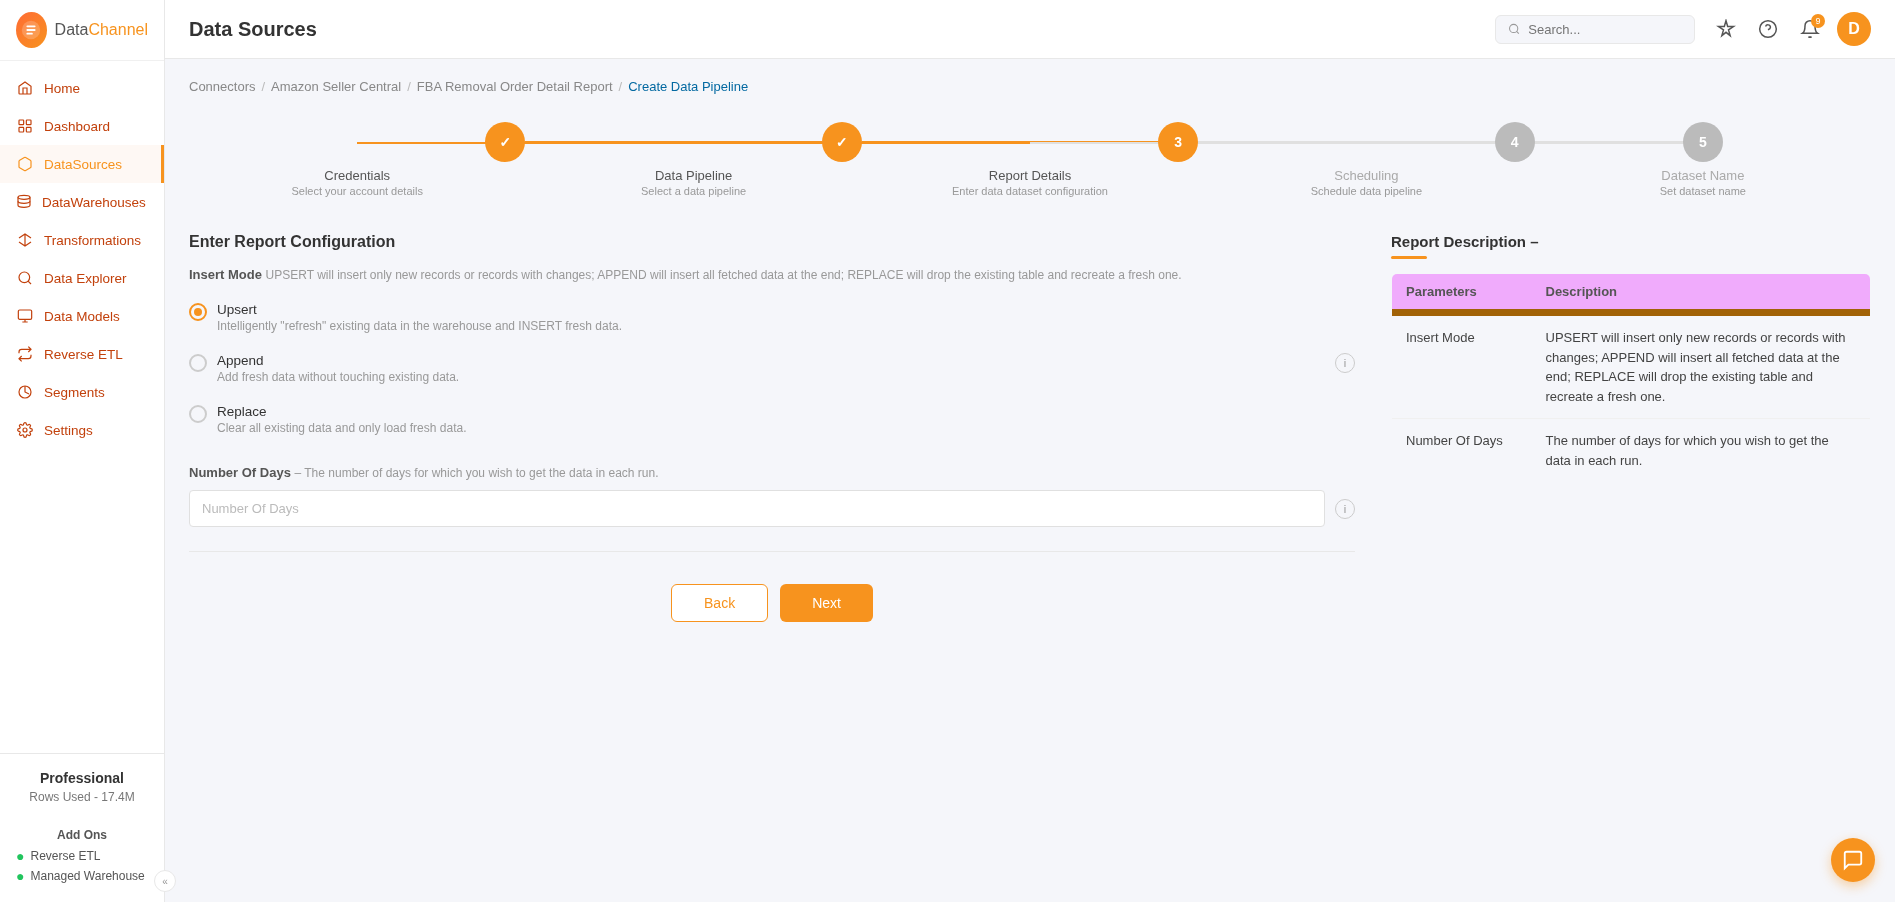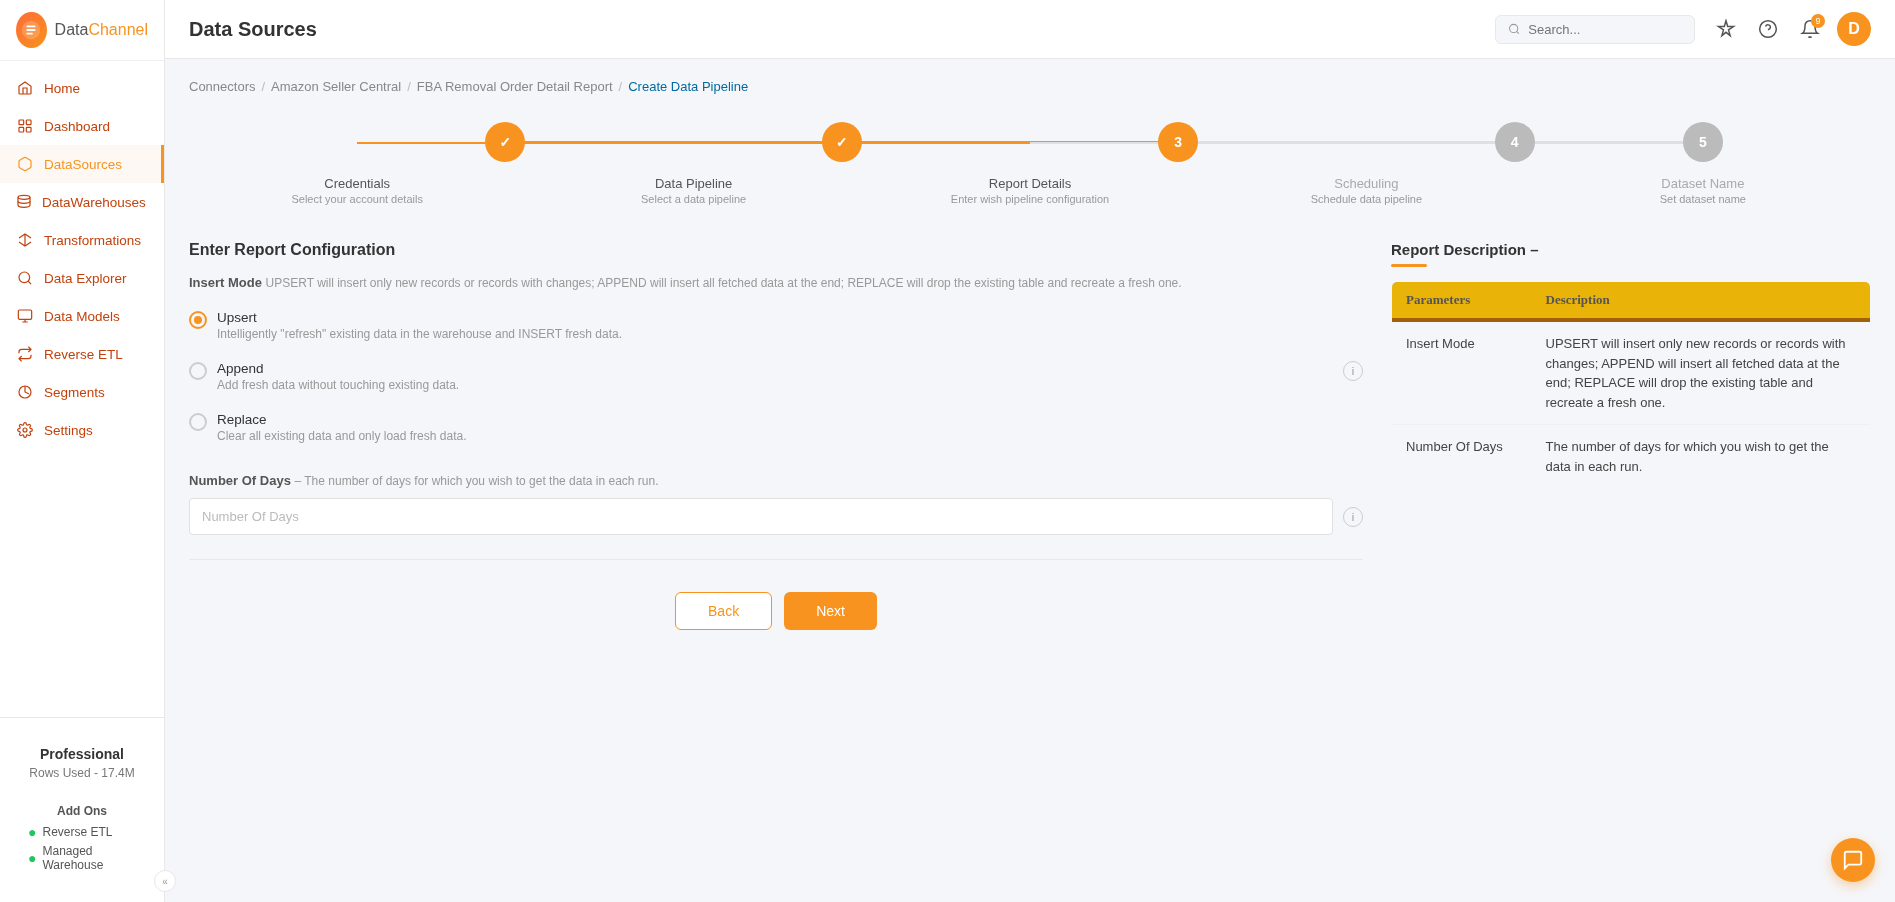--- a/index.html
+++ b/index.html
@@ -46,21 +46,21 @@
       cursor: pointer;
       color: #c2410c;
       font-size: 13.5px;
       border-right: 3px solid transparent;
       transition: background 0.15s;
     }
     .nav-item.active { color: #f7931e; border-right-color: #f7931e; background: #fef8f4; }
     .nav-icon { width: 18px; height: 18px; display: flex; align-items: center; justify-content: center; color: inherit; }
 
     .sidebar-bottom {
-      padding: 28px;
+      padding: 16px;
       border-top: 1px solid #e8e8e8;
       background: #fff;
     }
     .plan-badge {
       text-align: center;
       font-weight: 700;
       font-size: 14px;
       color: #333;
       margin-bottom: 4px;
     }
@@ -243,27 +243,27 @@
       align-items: center;
       justify-content: center;
       font-size: 14px;
       font-weight: 600;
       z-index: 1;
       position: relative;
     }
     .step-circle.completed { background: #f7931e; color: #fff; }
     .step-circle.active { background: #f7931e; color: #fff; }
     .step-circle.inactive { background: #bbb; color: #fff; }
-    .step-label { font-size: 13px; color: #555; margin-top: 14px; text-align: center; }
+    .step-label { font-size: 13px; color: #555; margin-top: 6px; text-align: center; }
     .step-sub { font-size: 11px; color: #999; text-align: center; margin-top: 2px; }
 
     
     .two-col {
       display: flex;
-      gap: 28px;
+      gap: 36px;
       margin-top: 28px;
     }
     .left-col { flex: 1; }
     .right-col { width: 480px; flex-shrink: 0; }
 
     
     .section-title {
       font-size: 16px;
       font-weight: 600;
       color: #333;
@@ -388,27 +388,26 @@
     
     .params-table {
       width: 100%;
       border-collapse: collapse;
       border: 1px solid #e8e8e8;
       border-radius: 6px;
       overflow: hidden;
       font-size: 13px;
     }
     .params-table th {
-      background: #eab308;
+      background: #f0abfc;
       padding: 10px 14px;
       text-align: left;
       font-weight: 600;
       color: #555;
-      border-bottom: 4px solid #a16207;
-      font-family: Liberation Serif, serif;
+      border-bottom: 7px solid #a16207;
     }
     .params-table td {
       padding: 12px 14px;
       color: #444;
       border-bottom: 1px solid #f0f0f0;
       vertical-align: top;
       line-height: 1.5;
     }
     .params-table tr:last-child td { border-bottom: none; }
     .params-col-param { width: 140px; }
@@ -625,21 +624,21 @@
         <div class="step-sub">Select a data pipeline</div>
       </div>
 
       <div class="step-item">
         <div style="position:relative; display:flex; align-items:center; width:100%;">
           <div style="flex:1; height:2px; background:#f7931e;"></div>
           <div class="step-circle active">3</div>
           <div class="step-line"></div>
         </div>
         <div class="step-label">Report Details</div>
-        <div class="step-sub">Enter wish pipeline configuration</div>
+        <div class="step-sub">Enter data dataset configuration</div>
       </div>
 
       <div class="step-item">
         <div style="position:relative; display:flex; align-items:center; width:100%;">
           <div style="flex:1; height:2px; background:#e0e0e0;"></div>
           <div class="step-circle inactive">4</div>
           <div class="step-line"></div>
         </div>
         <div class="step-label" style="color:#aaa;">Scheduling</div>
         <div class="step-sub">Schedule data pipeline</div>

